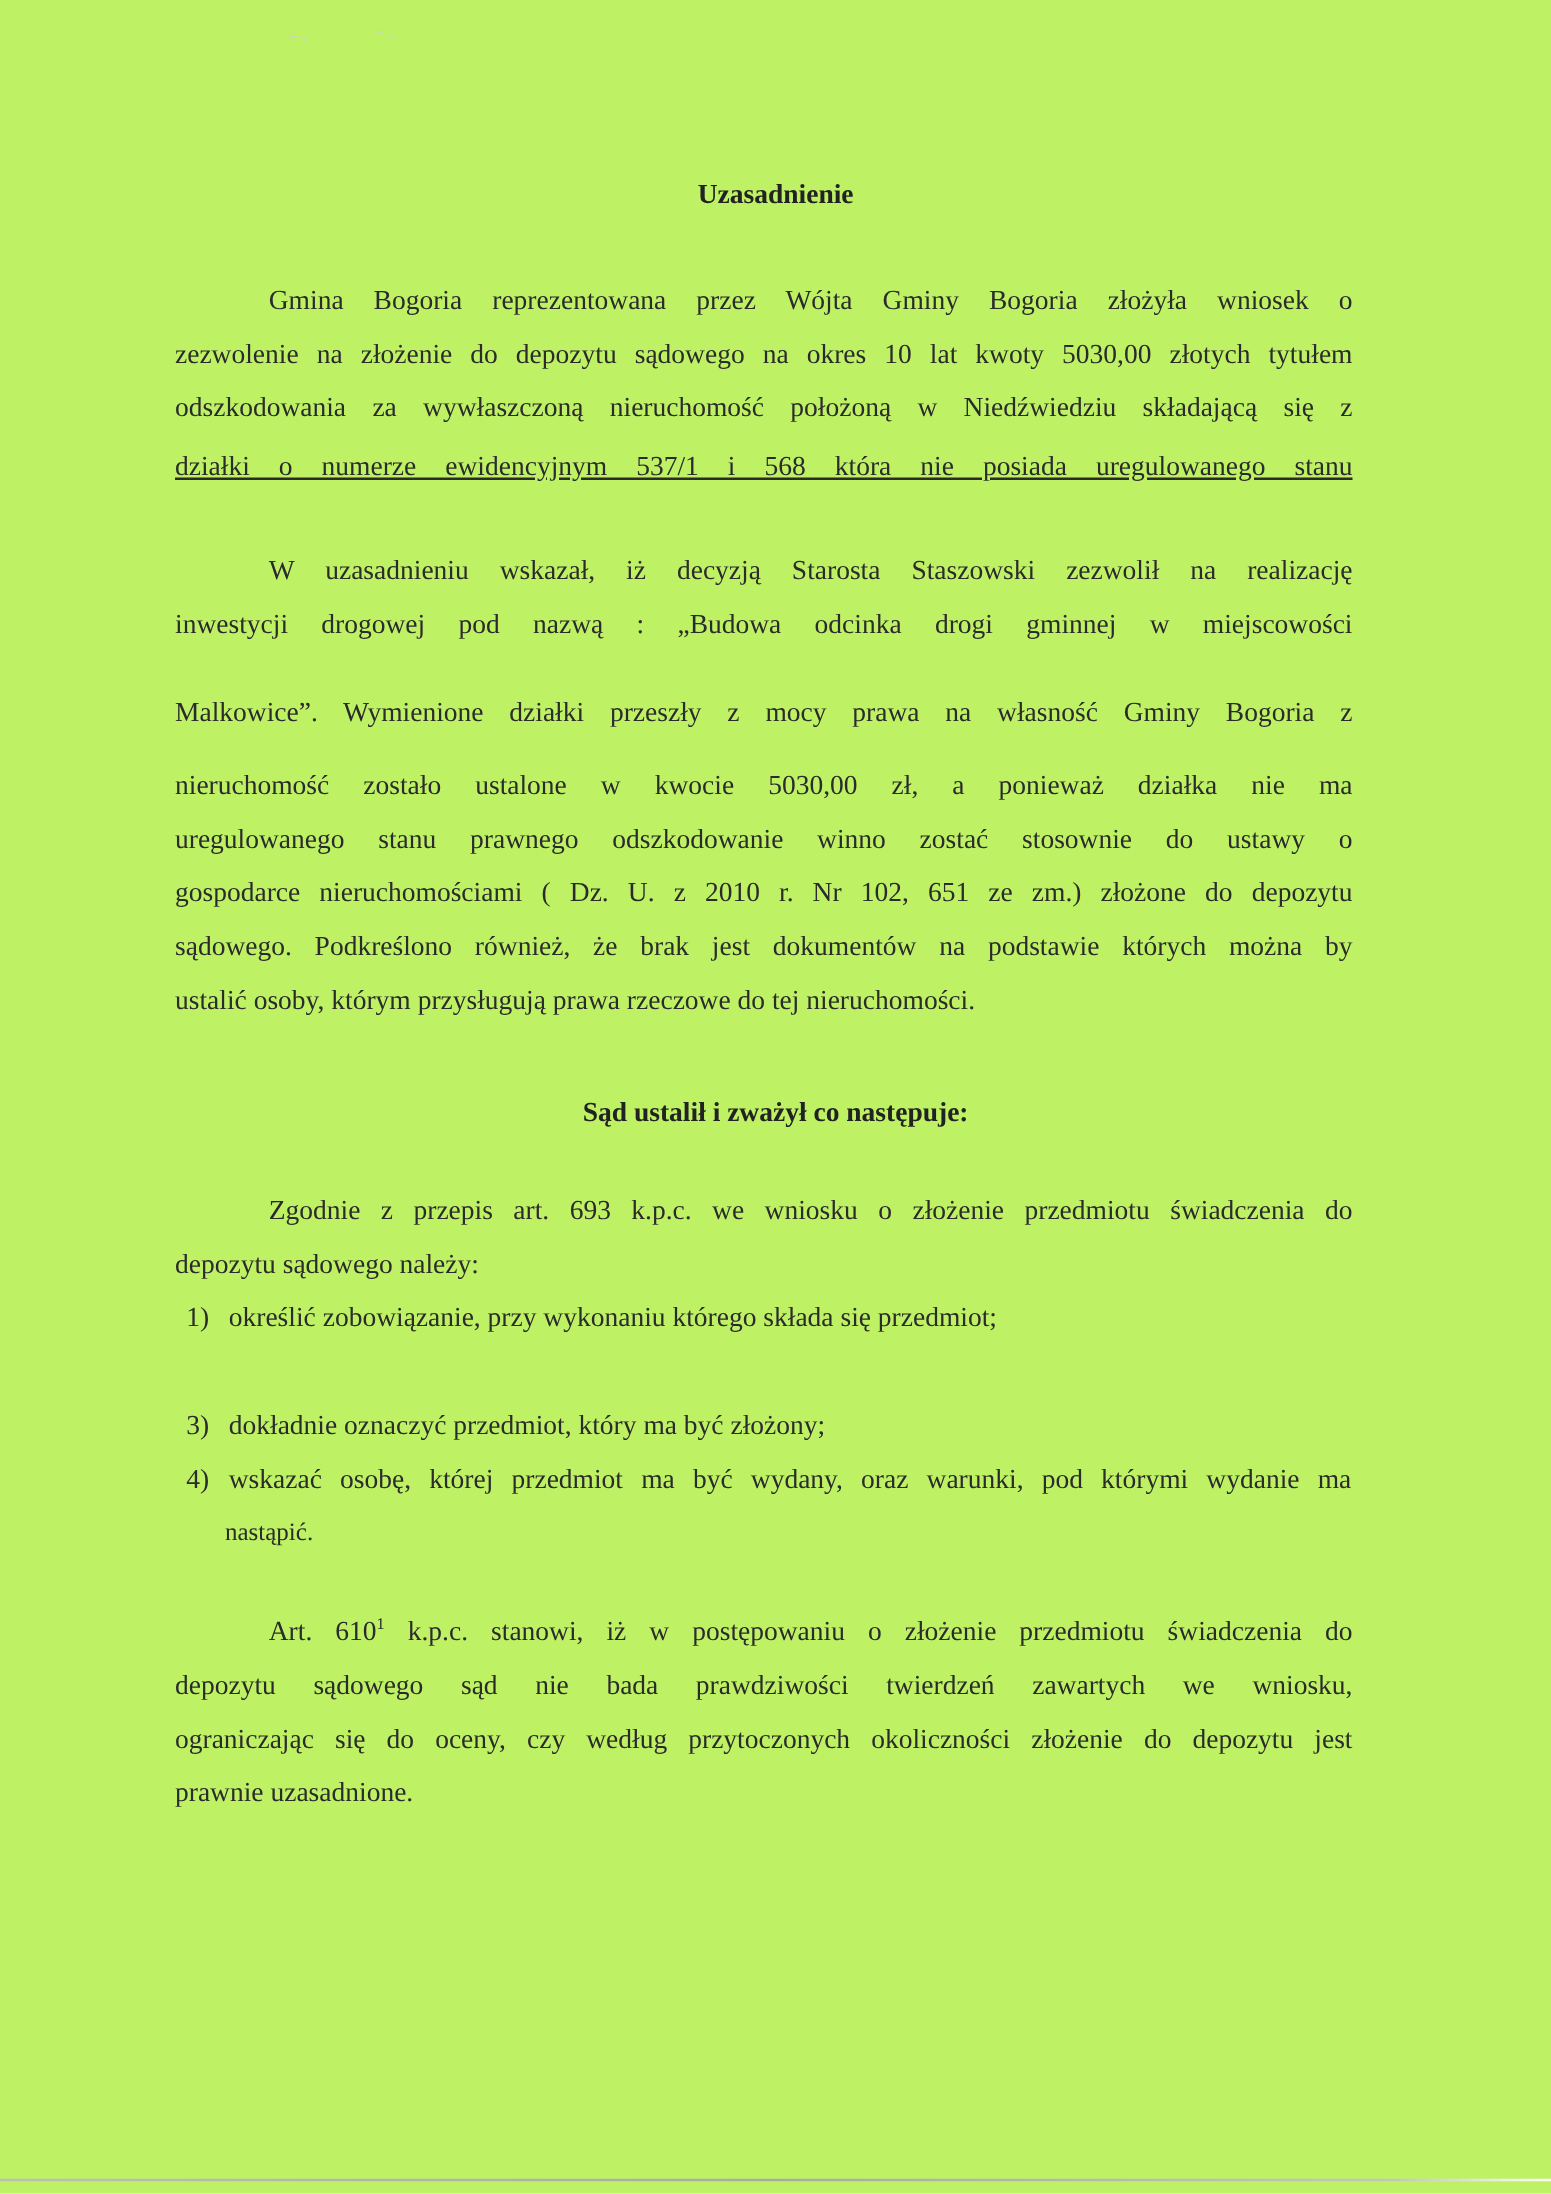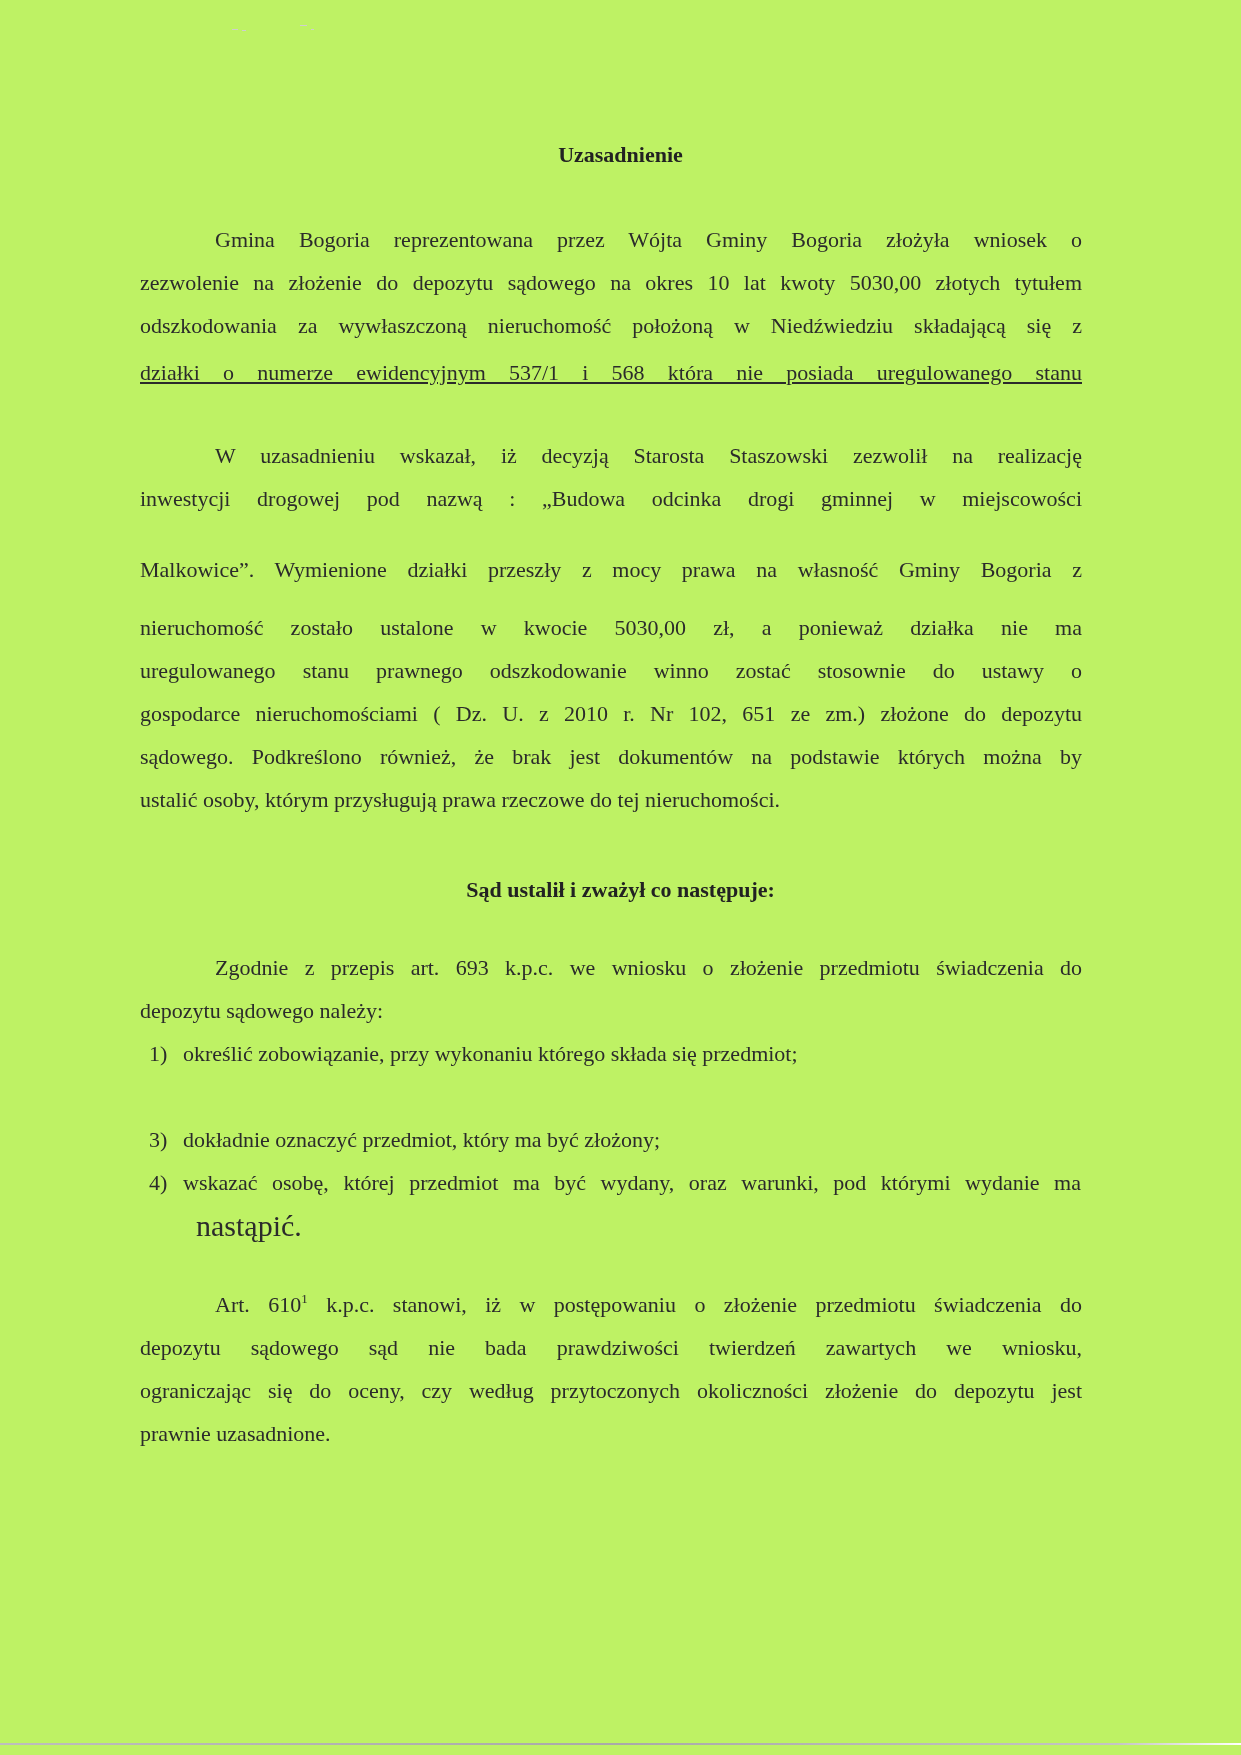--- a/index.html
+++ b/index.html
@@ -55,22 +55,22 @@
       width: 34px;
     }
     .list-text.justify-wrap {
       display: inline-block;
       width: 898px;
       text-align: justify;
       text-align-last: justify;
     }
     .list-cont {
       position: absolute;
-      left: 196px;
-      font-size: 30px;
+      left: 180px;
+      font-size: 20px;
       line-height: 26px;
       white-space: nowrap;
     }
     sup {
       font-size: 13px;
       line-height: 0;
       vertical-align: 9px;
     }
     .scan-mark {
       position: absolute;

